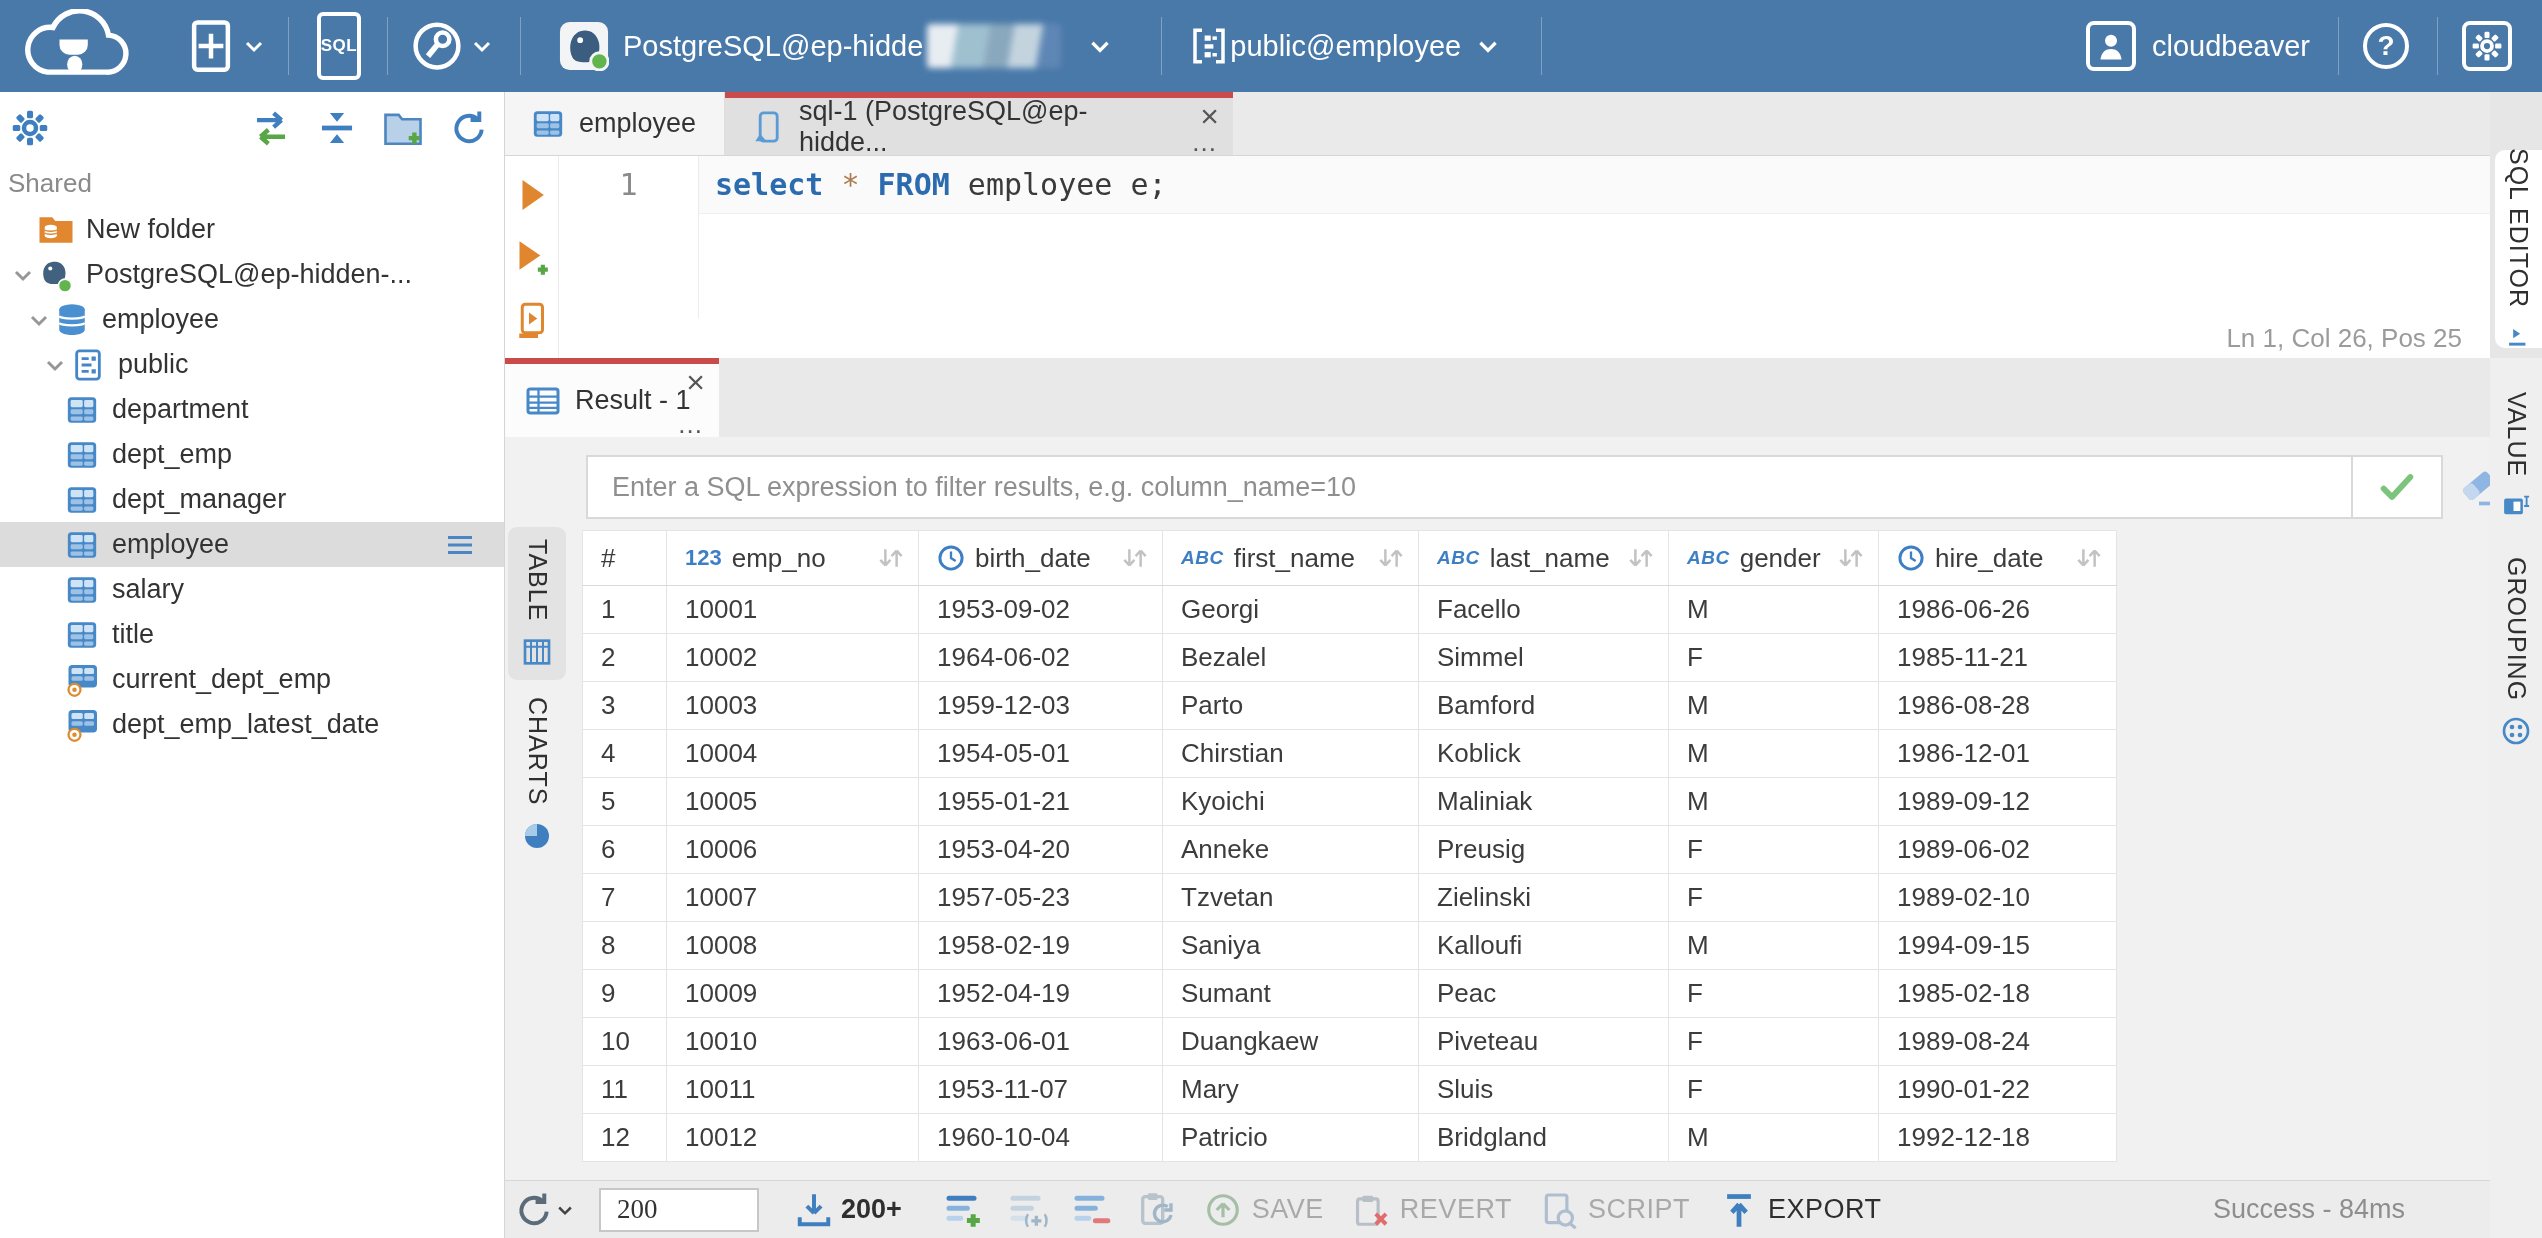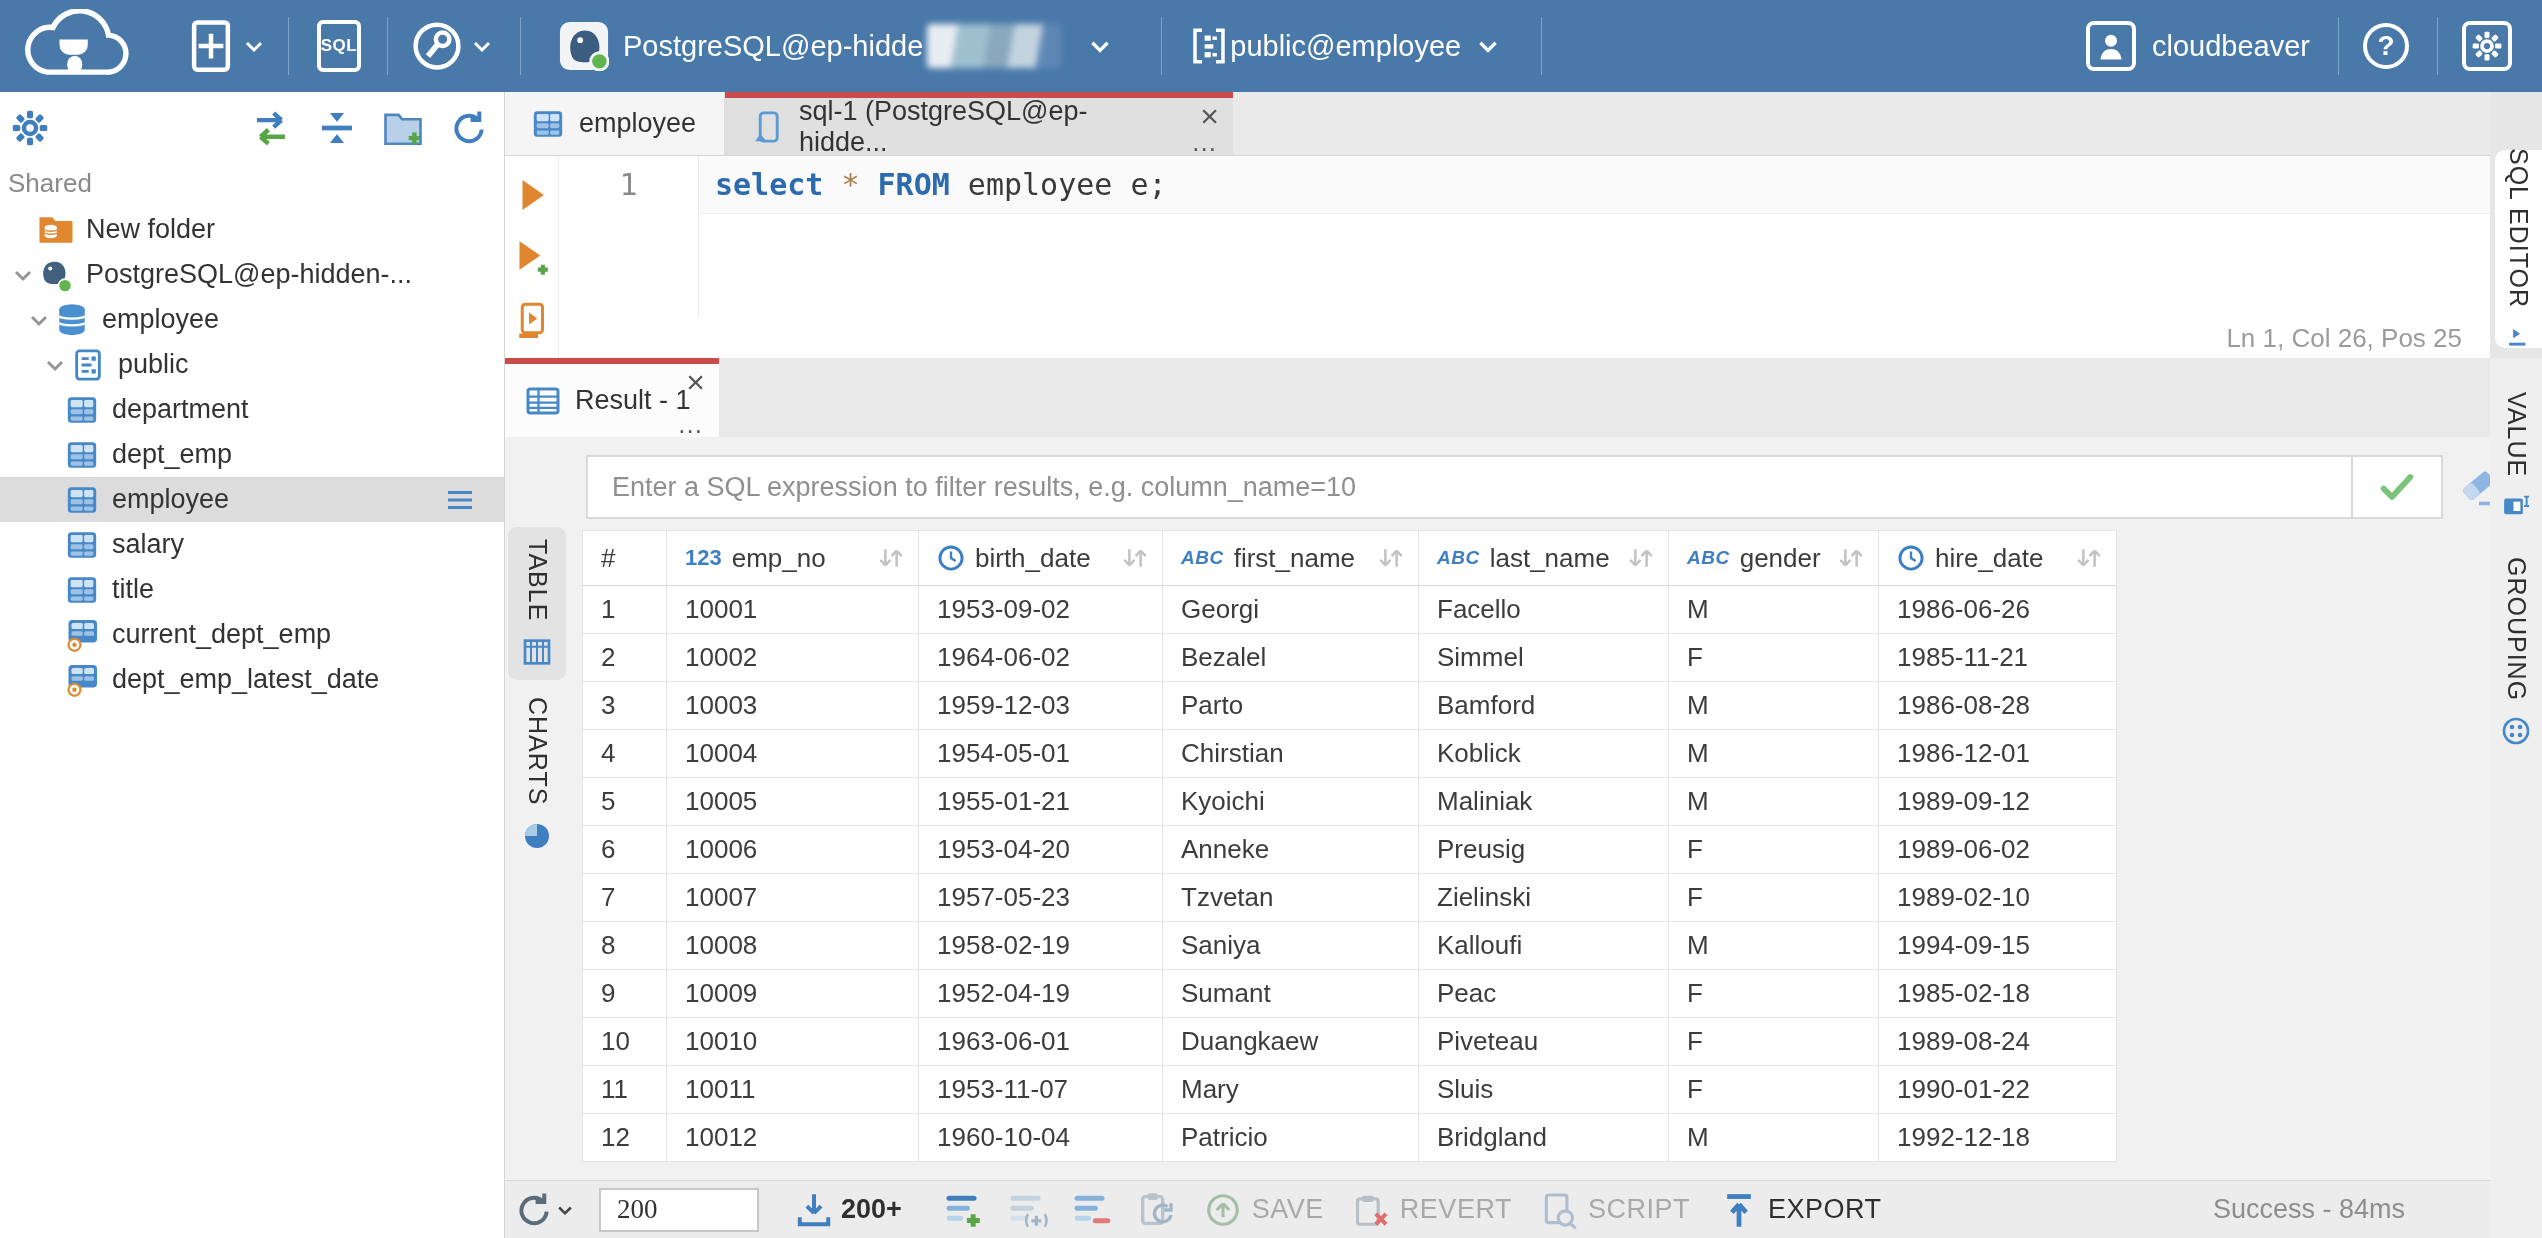--- a/index.html
+++ b/index.html
@@ -11,21 +11,21 @@
   .topbar{position:absolute;left:0;top:0;width:2542px;height:92px;background:#4979a9;
           display:flex;align-items:center;color:#fff;}
   .tb-sep{width:1px;height:58px;background:rgba(255,255,255,.3);flex:0 0 1px;}
   .tb-txt{font-size:29px;color:#fff;white-space:nowrap;}
   .tb-btn{display:flex;align-items:center;cursor:pointer;}
   .icon-frame{width:50px;height:50px;border:4px solid #fff;border-radius:8px;box-sizing:border-box;
               display:flex;align-items:center;justify-content:center;}
   .blurblock{width:134px;height:44px;border-radius:4px;margin-left:4px;
              background:linear-gradient(100deg,#e8edf2 0 22%,#9fc0cf 22% 45%,#8aa8bd 45% 62%,#c3d4df 62% 82%,#5f87b5 82% 100%);
              filter:blur(3px);}
-  .sqlbadge{width:44px;height:52px;border:4px solid #fff;border-radius:6px;box-sizing:border-box;
+  .sqlbadge{width:44px;height:68px;border:4px solid #fff;border-radius:6px;box-sizing:border-box;
             display:flex;align-items:center;justify-content:center;font-size:17px;font-weight:bold;letter-spacing:.5px;}
 
   
   .sidebar{position:absolute;left:0;top:92px;width:505px;height:1146px;background:#fff;
            border-right:1px solid #d5d5d5;box-sizing:border-box;}
   .sb-toolbar{height:60px;display:flex;align-items:center;padding:6px 16px 0 12px;}
   .sb-right{margin-left:auto;display:flex;align-items:center;gap:26px;}
   .sb-section{color:#8a8a8a;font-size:26px;padding:10px 0 4px 8px;}
   .tree{padding-top:4px;}
   .trow{height:45px;display:flex;align-items:center;font-size:27px;color:#333;cursor:pointer;}
@@ -521,20 +521,28 @@
           </span>
         <span>department</span>
       </div>
       <div class="trow lv3">
         <span class="ticon">
             <svg width="34" height="34">
               <use href="#i-table"></use>
             </svg>
           </span>
         <span>dept_emp</span>
+      </div>
+      <div class="trow lv3">
+        <span class="ticon">
+            <svg width="34" height="34">
+              <use href="#i-table"></use>
+            </svg>
+          </span>
+        <span>dept_manager</span>
       </div>
       <div class="trow lv3 sel">
         <span class="ticon">
             <svg width="34" height="34">
               <use href="#i-table"></use>
             </svg>
           </span>
         <span>employee</span>
         <span class="rowmenu">
             <svg width="36" height="36">

